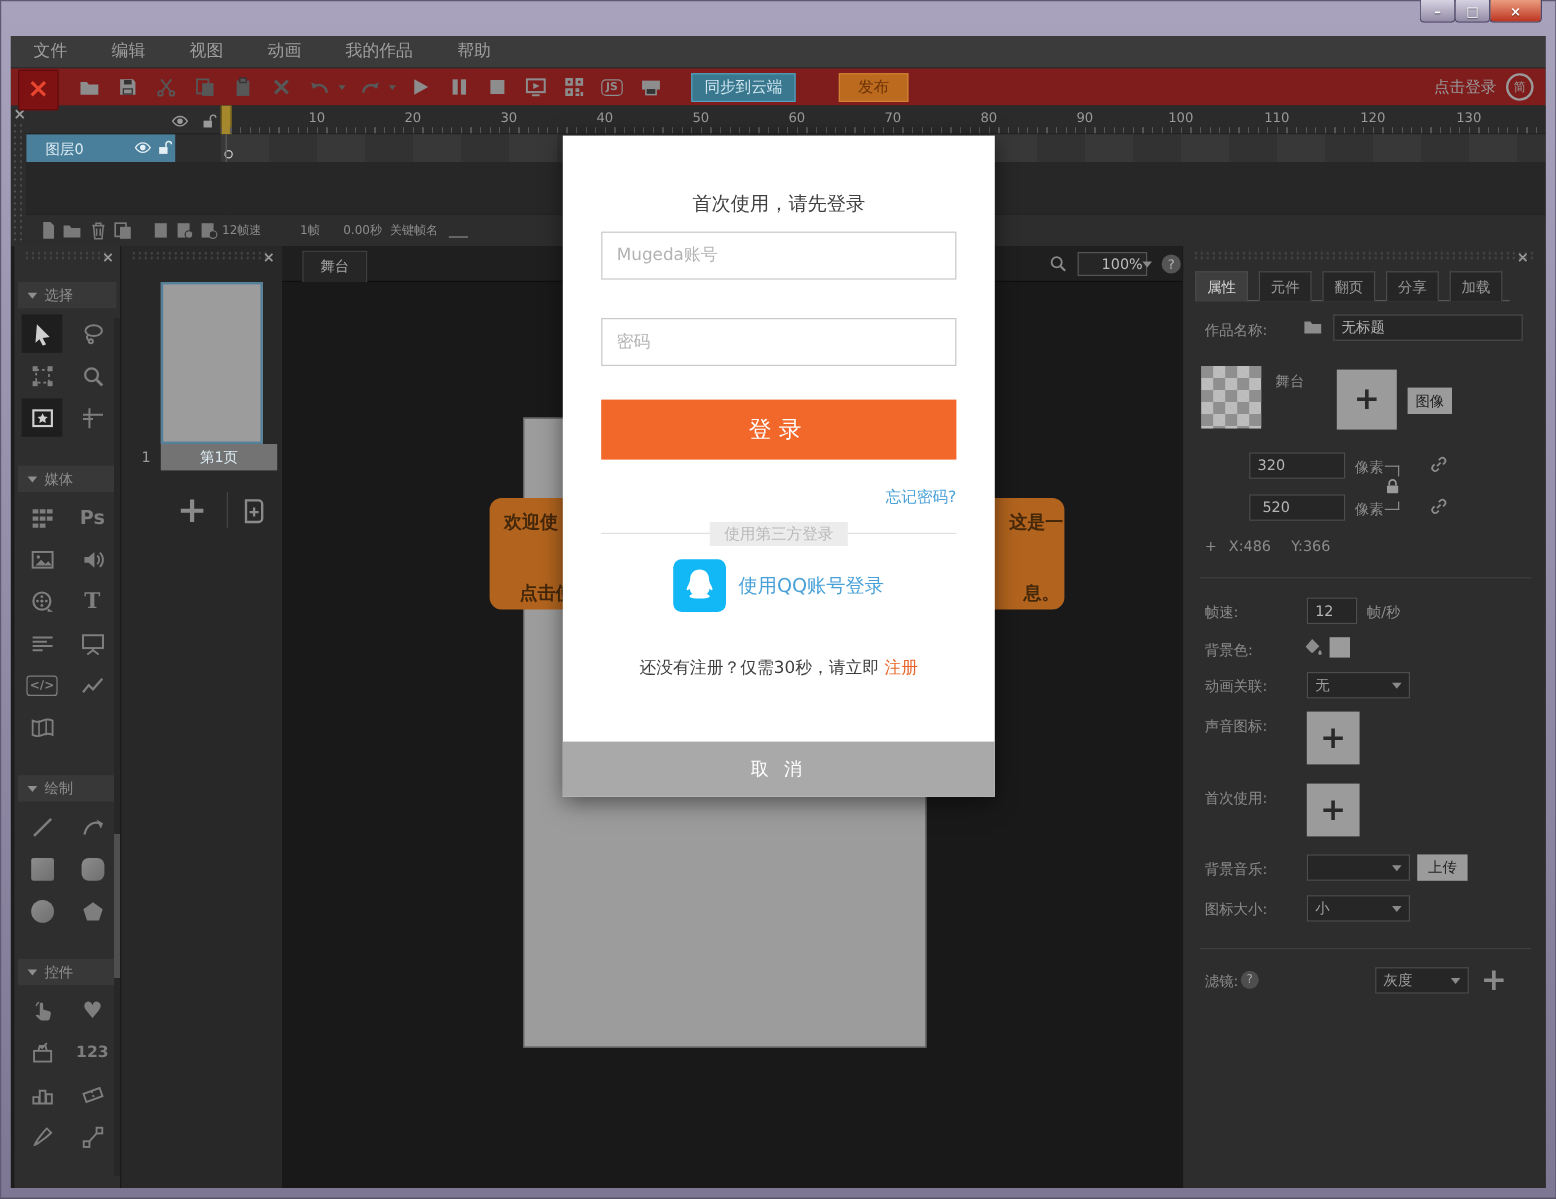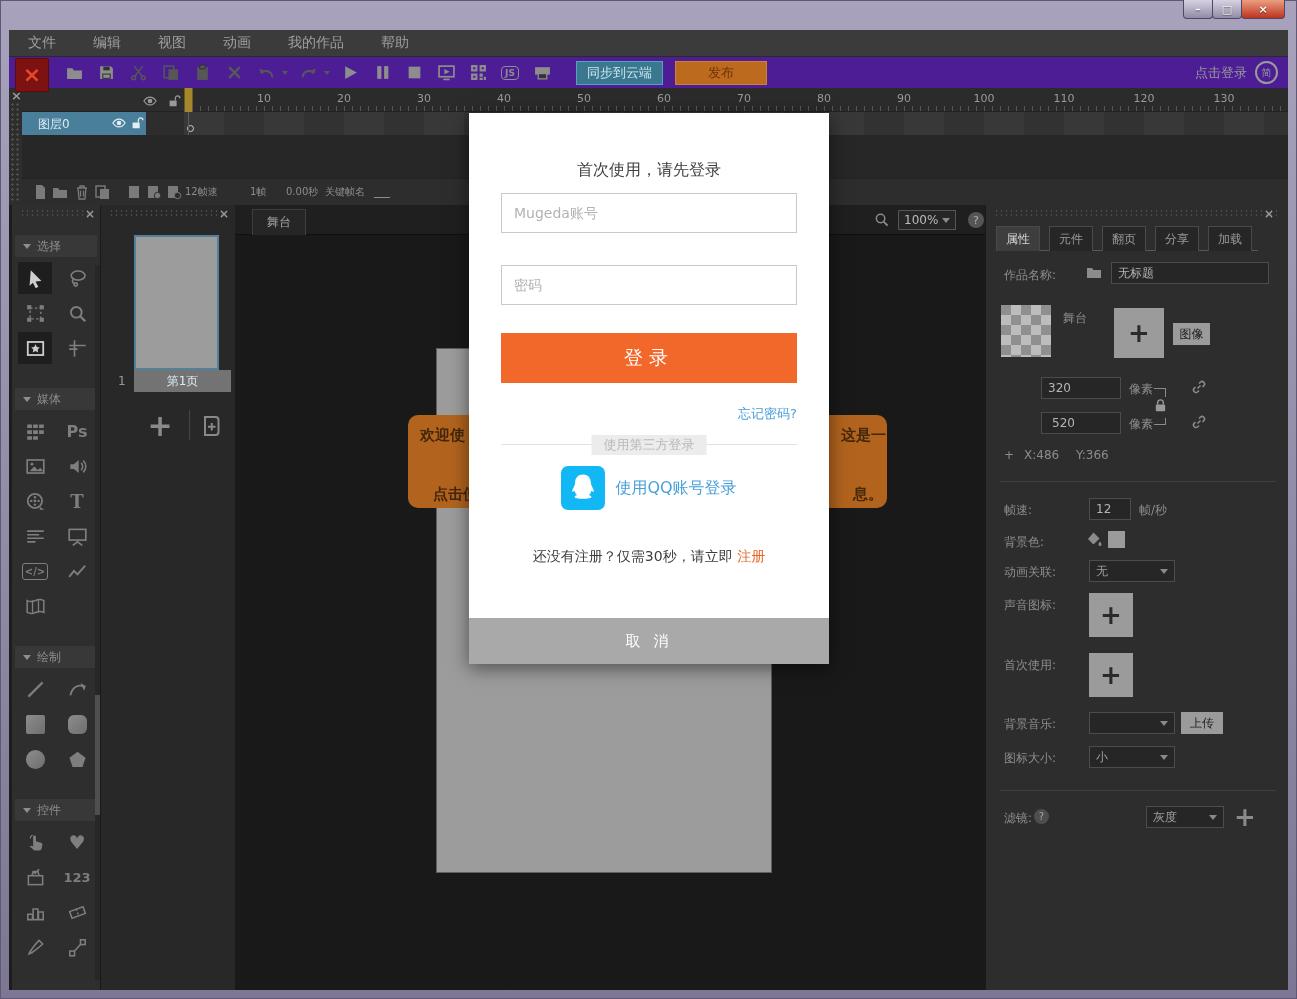--- a/index.html
+++ b/index.html
@@ -13,28 +13,28 @@
 .wbtns{position:absolute;top:0;right:12px;display:flex}
 .wbtn{width:30px;height:19px;border:1px solid #4e4866;border-top:none;background:linear-gradient(#d6d2e2,#938ba6);display:flex;align-items:center;justify-content:center;color:#fff;font-size:11px;font-weight:bold;border-radius:0 0 4px 4px;margin-left:-1px;text-shadow:0 1px 1px rgba(0,0,0,.55)}
 .wbtn.close{width:44px;background:linear-gradient(#eb9d80,#bd3420)}
 
 .client{position:absolute;left:9px;top:30px;width:1279px;height:960px;background:#2a2a2a;overflow:hidden}
 .menubar{position:absolute;top:0;left:0;right:0;height:27px;background:#3b3b3b;border-bottom:1px solid #2a2a2a;display:flex;align-items:center;gap:37px;padding-left:19px}
 .menubar .mi{font-size:14px;color:#9f9f9f}
 .redx{position:absolute;left:6px;top:28px;width:34px;height:34px;background:#7e1212;border-radius:2px;box-shadow:inset 0 0 0 1px #5a0c0c;display:flex;align-items:center;justify-content:center;z-index:40}
 .redx span{color:#e8462e;font-size:22px;font-weight:bold;line-height:1}
 
-.toolbar{position:absolute;top:27px;left:0;right:0;height:31px;background:#4c1d95;display:flex;align-items:center;gap:8px;padding-left:21px}
+.toolbar{position:absolute;top:27px;left:0;right:0;height:31px;background:#7f1d1d;display:flex;align-items:center;gap:8px;padding-left:21px}
 .tbtn{width:24px;height:24px;display:flex;align-items:center;justify-content:center;color:#8d8d8d;flex:0 0 auto}
 .tbtn svg{width:17px;height:17px}
 .tbtn.dim{color:#575757}
 .mini-arr{width:0;height:0;border-left:3px solid transparent;border-right:3px solid transparent;border-top:4px solid #575757;margin-left:-4px}
 .jsbadge{font-size:9px;font-weight:bold;border:1.5px solid currentColor;border-radius:4px;padding:1px 3px}
 .btn-sync{margin-left:14px;height:24px;padding:0 10px;background:#39788f;border:1px solid #54a2bd;color:#cfe6ef;font-size:13px;display:flex;align-items:center;flex:0 0 auto}
-.btn-pub{margin-left:4px;height:24px;padding:0 32px;background:#bc6a1e;border:1px solid #d08136;color:#6e3408;font-size:13px;display:flex;align-items:center;flex:0 0 auto}
+.btn-pub{margin-left:28px;height:24px;padding:0 15px;background:#bc6a1e;border:1px solid #d08136;color:#6e3408;font-size:13px;display:flex;align-items:center;flex:0 0 auto}
 .tb-right{position:absolute;right:10px;top:0;height:31px;display:flex;align-items:center;gap:8px}
 .login-text{color:#9a9a9a;font-size:13px}
 .lang{width:23px;height:23px;border:2px solid #9a9a9a;border-radius:50%;color:#9a9a9a;font-size:10px;display:flex;align-items:center;justify-content:center}
 
 .timeline{position:absolute;top:58px;left:0;right:0;height:117px;background:#2d2d2d}
 .tl-grip{position:absolute;left:1px;top:14px;width:11px;height:100px;background-image:radial-gradient(#4e4e4e 1px,transparent 1.2px);background-size:5px 5px}
 .tl-close{position:absolute;left:2px;top:1px;color:#9a9a9a;font-size:13px;font-weight:bold;line-height:1}
 .tl-head{position:absolute;left:13px;top:0;width:162px;height:24px;border-bottom:1px solid #222}
 .tl-head .hico{position:absolute;top:5px;color:#9a9a9a}
 .tl-head .hico svg{width:14px;height:14px}
@@ -79,21 +79,21 @@
 .paddbtn{position:absolute;left:42px;top:203px;width:34px;height:34px;color:#8a8a8a;font-size:30px;font-weight:bold;display:flex;align-items:center;justify-content:center}
 .pdivider{position:absolute;left:88px;top:205px;height:30px;border-left:1px solid #454545}
 .pdupbtn{position:absolute;left:95px;top:206px;width:30px;height:30px;color:#8a8a8a;display:flex;align-items:center;justify-content:center}
 .pdupbtn svg{width:24px;height:24px}
 
 .canvas{position:absolute;left:226px;top:0;width:750px;height:100%;background:#191919}
 .ctabbar{position:absolute;top:0;left:0;right:0;height:30px;background:#1f1f1f;border-bottom:1px solid #0f0f0f}
 .ctab{position:absolute;left:17px;top:4px;height:26px;padding:0 14px;background:#262626;border:1px solid #3e3e3e;border-bottom:none;color:#a5a5a5;font-size:12px;display:flex;align-items:center}
 .cmag{position:absolute;left:639px;top:7px;color:#8a8a8a}
 .cmag svg{width:15px;height:15px}
-.czoombox{position:absolute;left:663px;top:5px;width:58px;height:20px;border:1px solid #555;background:#262626;color:#bcbcbc;font-size:12px;display:flex;align-items:center;justify-content:space-between;padding:0 5px}
+.czoombox{position:absolute;left:663px;top:5px;width:58px;height:20px;border:1px solid #555;background:#262626;color:#bcbcbc;font-size:12px;display:flex;align-items:center;justify-content:space-between;padding:0 19px}
 .sarr{width:0;height:0;border-left:4px solid transparent;border-right:4px solid transparent;border-top:5px solid #8a8a8a}
 .chelp{position:absolute;left:733px;top:7px;width:16px;height:16px;border-radius:50%;background:#555;color:#b0b0b0;font-size:11px;display:flex;align-items:center;justify-content:center}
 .stage{position:absolute;left:201px;top:143px;width:336px;height:525px;background:#9c9c9c;border:1px solid #5e5e5e}
 .banner{position:absolute;left:173px;top:210px;width:479px;height:93px;background:#b2641e;border-radius:10px;color:#45270a;font-size:15px;font-weight:bold}
 .banner span{position:absolute;white-space:nowrap}
 
 .right{position:absolute;left:976px;top:0;width:303px;height:100%;background:#2d2d2d;border-left:1px solid #1a1a1a}
 .rtabs{position:absolute;left:10px;top:21px;width:262px;height:25px;display:flex;gap:9px;border-bottom:1px solid #575757}
 .rtab{width:44px;height:25px;background:#262626;border:1px solid #4a4a4a;border-bottom:none;color:#9a9a9a;font-size:12px;display:flex;align-items:center;justify-content:center}
 .rtab.active{background:#3e3e3e;color:#d8d8d8}

